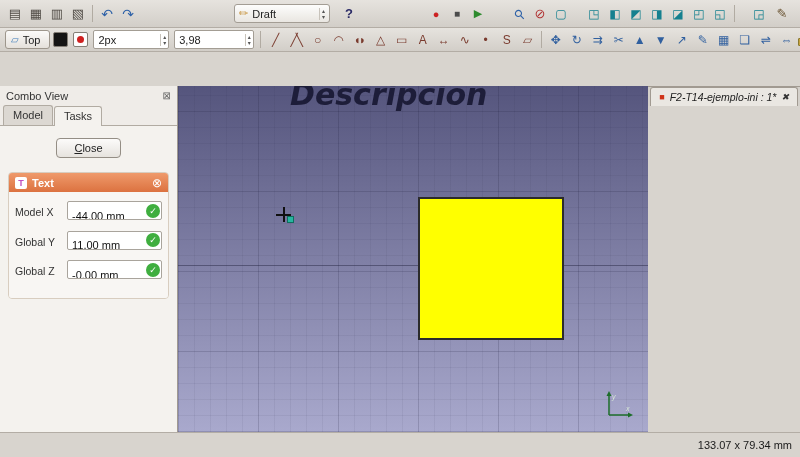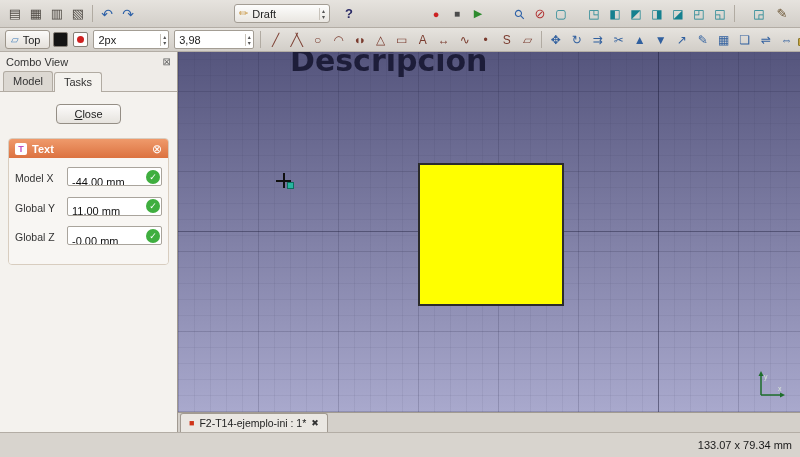--- a/index.html
+++ b/index.html
@@ -46,21 +46,21 @@
   .swatch.black { background:#141414; }
   .swatch.face { background:#fdfdfd; position:relative; }
   .swatch.face::after { content:""; position:absolute; inset:3px; border-radius:50%; background:#cf2020; }
   .spinbox { display:flex; align-items:center; height:19px; background:#fff; border:1px solid #a39d94; border-radius:2px; font-size:11px; padding-left:4px; color:#222; margin:0 2px;gap:44px; }
   .lock-wrap { margin-left:auto; display:flex; align-items:center; gap:2px; padding-right:2px; }
   .lock { width:10px; height:8px; background:#c9a23c; border:1px solid #8a7a30; border-radius:1px; position:relative; margin-top:5px; }
   .lock::before { content:""; position:absolute; top:-6px; left:1px; width:6px; height:6px; border:1.5px solid #8a7a30; border-bottom:none; border-radius:4px 4px 0 0; }
   .dd-arrow { font-size:7px; color:#444; }
 
   
-  .main { flex:1 1 auto; display:flex; min-height:0; }
+  .main { flex:1 1 auto; display:flex; min-height:0;margin-top:34px; }
 
   .sidebar { width:178px; flex:0 0 auto; background:#efece8; border-right:1px solid #a19a91; display:flex; flex-direction:column; }
   .sb-title { height:19px; display:flex; align-items:center; padding:0 6px; font-size:11px; color:#333; }
   .sb-title .dock-ico { margin-left:auto; font-size:10px; color:#666; }
   .sb-tabs { display:flex; padding:0 3px; border-bottom:1px solid #b1aba2; gap:1px; }
   .sb-tab { font-size:11px; padding:3px 9px 4px; border:1px solid #b1aba2; border-bottom:none; border-radius:3px 3px 0 0; background:#dcd8d2; color:#333; position:relative; }
   .sb-tab.active { background:#f4f2ee; top:1px; }
   .sb-body { flex:1; background:#f4f2ee; padding:10px 8px 0; overflow:hidden; }
   .close-btn { display:block; margin:2px auto 14px; padding:3px 17px; font-size:11px; font-family:inherit;
     background:linear-gradient(#fcfbfa,#e6e3de); border:1px solid #948e85; border-radius:4px; color:#222; }
@@ -74,21 +74,21 @@
   .task-body { background:#f8f6f3; padding:9px 6px 8px; }
   .field-row { display:flex; align-items:center; gap:5px; margin-bottom:7px; }
   .field-label { width:47px; font-size:10.5px; color:#333; flex:0 0 auto; }
   .field-wrap { flex:1; position:relative; }
   .field-wrap input { width:100%; height:19px; border:1px solid #a9a49c; border-radius:2px; font-size:11px;
     padding:10px 19px 0 4px; font-family:inherit; color:#111; background:#fff; }
   .check-ico { position:absolute; right:2px; top:2.5px; width:14px; height:14px; border-radius:50%;
     background:#3fae3f; color:#fff; font-size:9px; display:flex; align-items:center; justify-content:center; }
 
   
-  .vp-col { flex:1; display:flex; flex-direction:column; min-width:0; }
+  .vp-col { flex:1; display:flex; min-width:0;font-style:italic; }
   .viewport { position:relative; flex:1; overflow:hidden;
     background:
       repeating-linear-gradient(0deg,  rgba(30,30,60,0.13) 0 1px, transparent 1px 80px),
       repeating-linear-gradient(90deg, rgba(30,30,60,0.13) 0 1px, transparent 1px 80px),
       repeating-linear-gradient(0deg,  rgba(25,25,55,0.06) 0 1px, transparent 1px 16px),
       repeating-linear-gradient(90deg, rgba(25,25,55,0.06) 0 1px, transparent 1px 16px),
       linear-gradient(#55557d, #a9a9cd);
   }
   .axis-h { position:absolute; left:0; right:0; top:179px; height:1px; background:rgba(20,20,48,0.4); }
   .axis-v { position:absolute; top:0; bottom:0; left:480px; width:1px; background:rgba(20,20,48,0.35); }

